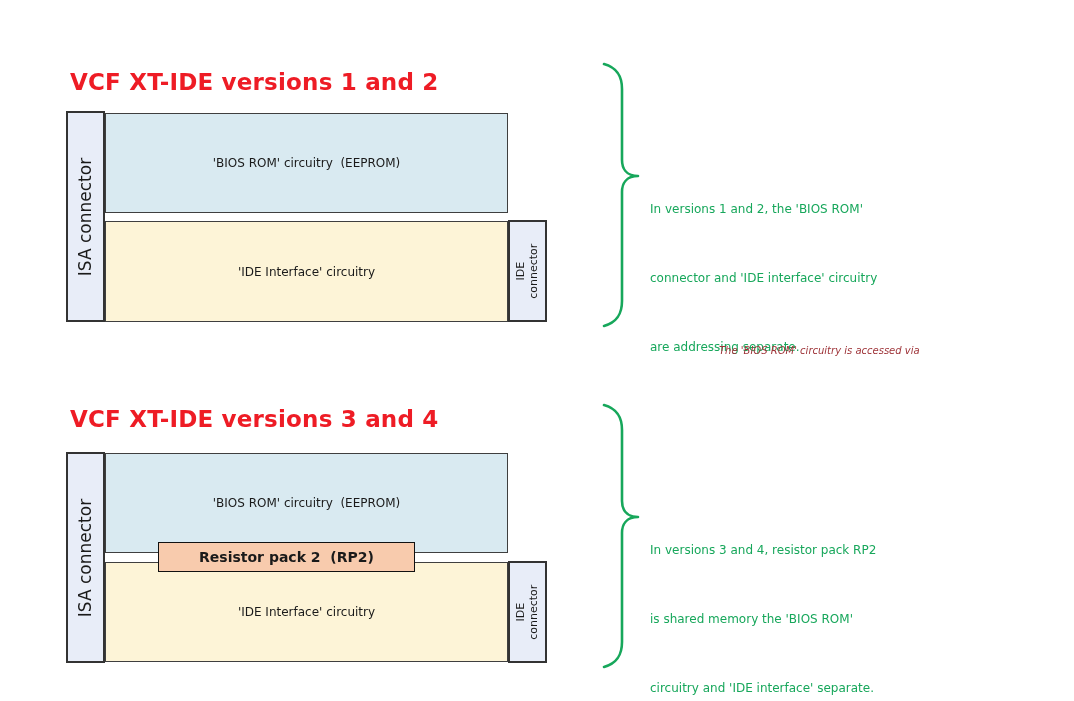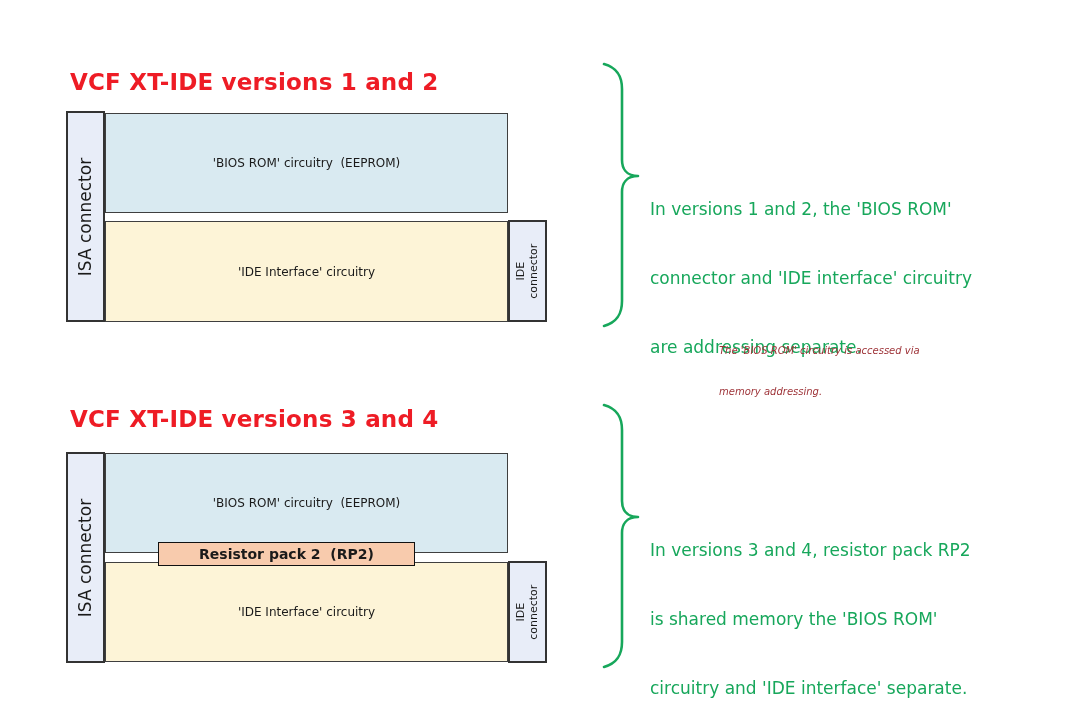--- a/index.html
+++ b/index.html
@@ -53,21 +53,21 @@
     width:66px;
     text-align:center;
     font-size:11px;
     line-height:1.2;
     white-space:normal;
     color:var(--text);
   }
   .brace { position:absolute; color:var(--green); }
   .annotation {
     position:absolute; left:650px;
-    font-size:17px; line-height:23px;
+    font-size:12px; line-height:23px;
     color:var(--green);
     white-space:pre;
   }
   .note {
     position:absolute; left:719px;
     font-size:10px; line-height:13.5px;
     font-style:italic;
     color:var(--maroon);
     white-space:pre;
   }
@@ -100,39 +100,38 @@
   </svg>
 
   <div class="annotation" style="top:136px">
     <div>In versions 1 and 2, the 'BIOS ROM'</div>
     <div>connector and 'IDE interface' circuitry</div>
     <div>are addressing separate.</div>
   </div>
 
   <div class="note" style="top:301px">
     <div>The 'BIOS ROM' circuitry is accessed via</div>
-    <div>memory addressing.</div>
   </div>
 
 
   <div class="title" style="top:390px">VCF XT-IDE versions 3 and 4</div>
 
   <div class="box isa connector" style="left:66px; top:436px; width:39px; height:211px; z-index:2">
     <span class="vtext">ISA connector</span>
   </div>
 
   <div class="box bios" style="left:105px; top:437px; width:403px; height:100px">
     <span class="label">'BIOS ROM' circuitry  (EEPROM)</span>
   </div>
 
   <div class="box ide" style="left:105px; top:546px; width:403px; height:100px">
     <span class="label">'IDE Interface' circuitry</span>
   </div>
 
-  <div class="box resistor" style="left:158px; top:526px; width:257px; height:24px">
+  <div class="box resistor" style="left:158px; top:526px; width:257px; height:30px">
     <span class="label">Resistor pack 2  (RP2)</span>
   </div>
 
   <div class="box connector" style="left:508px; top:545px; width:39px; height:102px">
     <span class="vtext-small">IDE connector</span>
   </div>
 
   <svg class="brace" style="left:601px; top:386px" width="40" height="268" viewBox="0 0 40 268">
     <path d="M 3,3 C 17,7 21,16 21,28 L 21,99 C 21,107 25,115 37,115 C 25,115 21,123 21,131 L 21,240 C 21,252 17,261 3,265" fill="none" stroke="currentColor" stroke-width="2.6" stroke-linecap="round" stroke-linejoin="round"></path>
   </svg>

